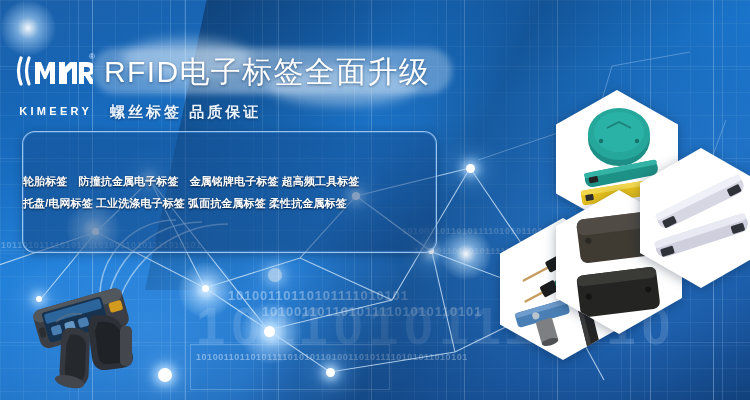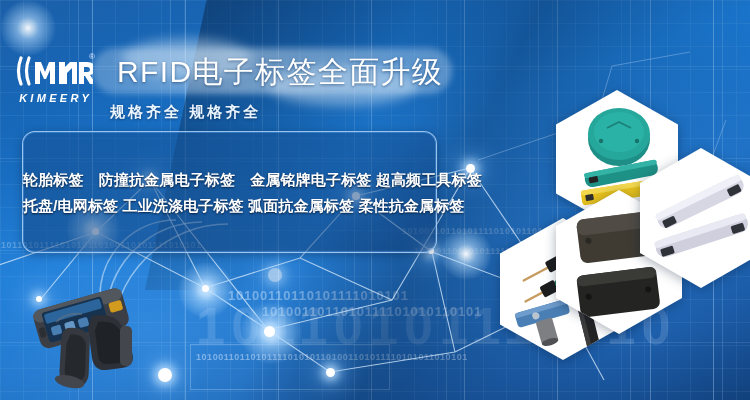--- a/index.html
+++ b/index.html
@@ -58,56 +58,56 @@
   .hex{
     position:absolute;background:#fff;
     clip-path:polygon(50% 0%,100% 25%,100% 75%,50% 100%,0% 75%,0% 25%);
     display:flex;align-items:center;justify-content:center;
   }
   .hex-wrap{position:absolute;filter:drop-shadow(0 2px 6px rgba(0,20,50,.35));}
   
   .logo{position:absolute;left:12px;top:52px;width:84px;text-align:center;color:#fff;}
   .logo-mark{height:38px;display:flex;align-items:center;justify-content:center;position:relative;}
   .logo-reg{position:absolute;right:1px;top:0;font-size:8px;color:#dbe9ff;}
-  .logo-name{font-size:11px;font-weight:700;letter-spacing:.30em;color:#fff;margin-top:2px;text-indent:.30em;font-style:italic;}
+  .logo-name{font-size:11px;font-weight:700;letter-spacing:.30em;color:#fff;margin-top:15px;text-indent:.30em;}
   
   .title-cloud{
     position:absolute;left:92px;top:48px;width:360px;height:46px;border-radius:23px;
     background:linear-gradient(90deg, rgba(215,232,248,.30), rgba(220,236,250,.46) 40%, rgba(215,232,248,.34));
     filter:blur(3px);
   }
   .title-cloud:before,.title-cloud:after{
     content:"";position:absolute;border-radius:50%;
     background:rgba(220,236,250,.42);filter:blur(4px);
   }
   .title-cloud:before{left:30px;top:-10px;width:130px;height:40px;}
   .title-cloud:after{right:34px;bottom:-12px;width:150px;height:40px;}
   .title{
-    position:absolute;left:117px;top:50px;width:350px;height:44px;
+    position:absolute;left:104px;top:50px;width:350px;height:44px;
     display:flex;align-items:center;
     font-size:30px;font-weight:400;color:#ffffff;letter-spacing:.045em;
     text-shadow:0 1px 3px rgba(10,40,80,.55);
   }
   .subtitle{
     position:absolute;left:110px;top:103px;
     font-size:15px;font-weight:700;color:#eaf4ff;letter-spacing:.20em;
     text-shadow:0 1px 3px rgba(10,40,80,.65);
   }
   
   .panel{
     position:absolute;left:22px;top:131px;width:415px;height:122px;border-radius:13px;
     border:1px solid rgba(175,215,255,.85);
     background:linear-gradient(180deg, rgba(22,82,150,.55), rgba(16,60,116,.50));
     box-shadow:0 0 0 1px rgba(110,175,245,.35) inset, 0 2px 10px rgba(5,25,55,.35);
     display:flex;flex-direction:column;justify-content:center;align-items:center;
     padding:3px 0;
   }
   .panel-row{
     width:100%;color:#ffffff;
-    font-size:15px;font-weight:700;letter-spacing:.01em;line-height:1;
+    font-size:11px;font-weight:700;letter-spacing:.01em;line-height:1;
     padding:5.5px 0;white-space:nowrap;
     text-shadow:0 1px 2px rgba(3,20,45,.85);
   }
   
   .reader{position:absolute;left:28px;top:278px;width:130px;height:112px;}
 </style>
 </head>
 <body>
 
 <div class="stage">
@@ -315,20 +315,20 @@
           <path d="M64 30 L64 8 L72 8 q8 0 8 7 q0 5 -5 6 l6 9 L75 30 L70 22 L69 22 L69 30 Z M69 13 L69 18 L72 18 q3 0 3 -2.5 q0 -2.5 -3 -2.5 Z"></path>
         </g>
       </svg>
       <span class="logo-reg">®</span>
     </div>
     <div class="logo-name">KIMEERY</div>
   </div>
 
   <div class="title-cloud"></div>
   <div class="title">RFID电子标签全面升级</div>
-  <div class="subtitle">规格齐全    规格齐全</div>
+  <div class="subtitle">螺丝标签    品质保证</div>
 
   <div class="panel">
     <div class="panel-row">轮胎标签　防撞抗金属电子标签　金属铭牌电子标签 超高频工具标签</div>
     <div class="panel-row">托盘/电网标签 工业洗涤电子标签 弧面抗金属标签 柔性抗金属标签</div>
   </div>
 
 </div>
 
 </body></html>

